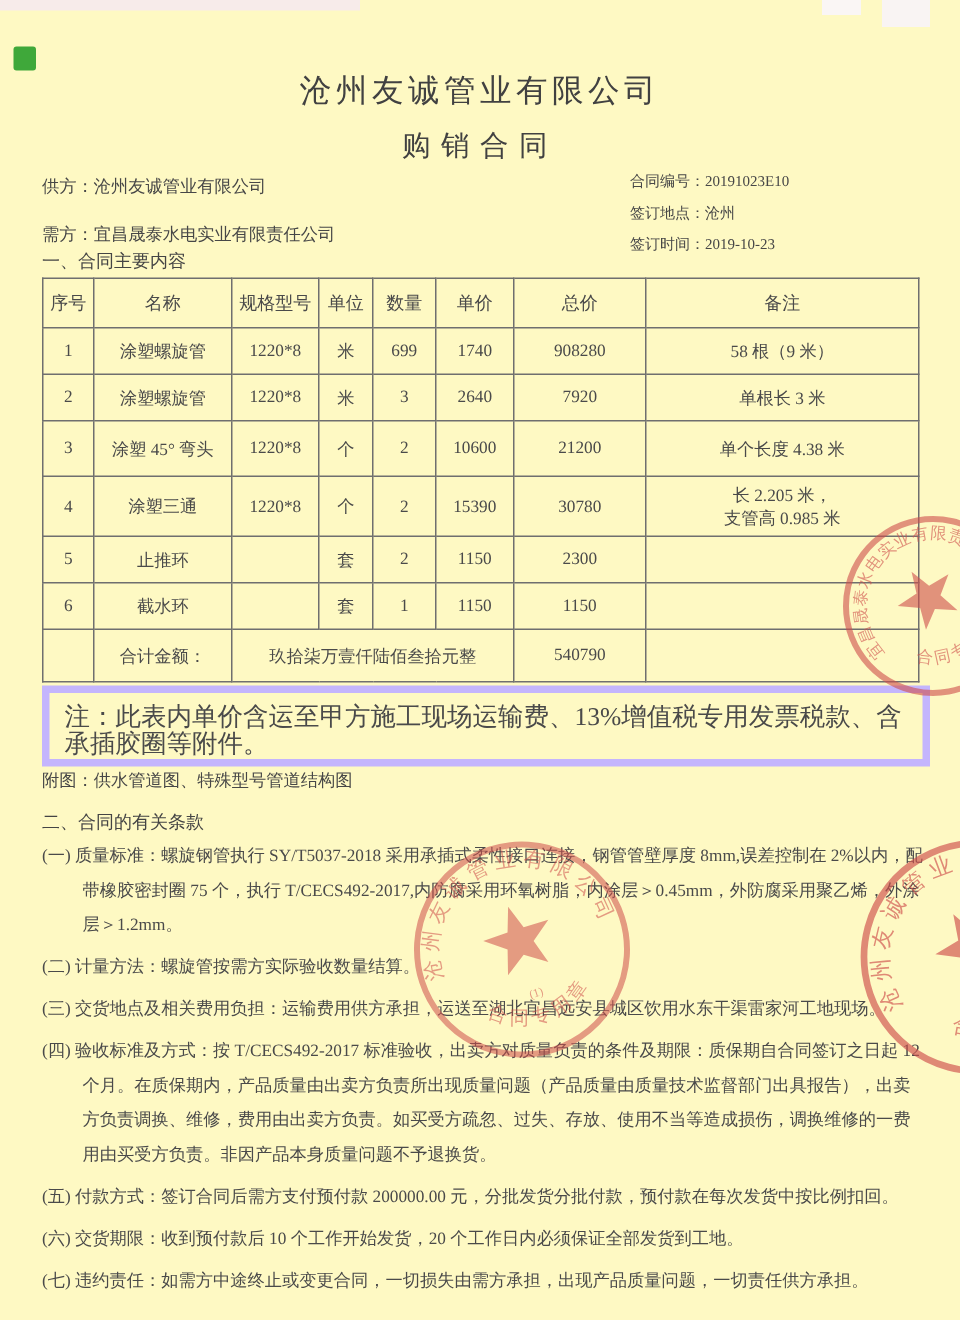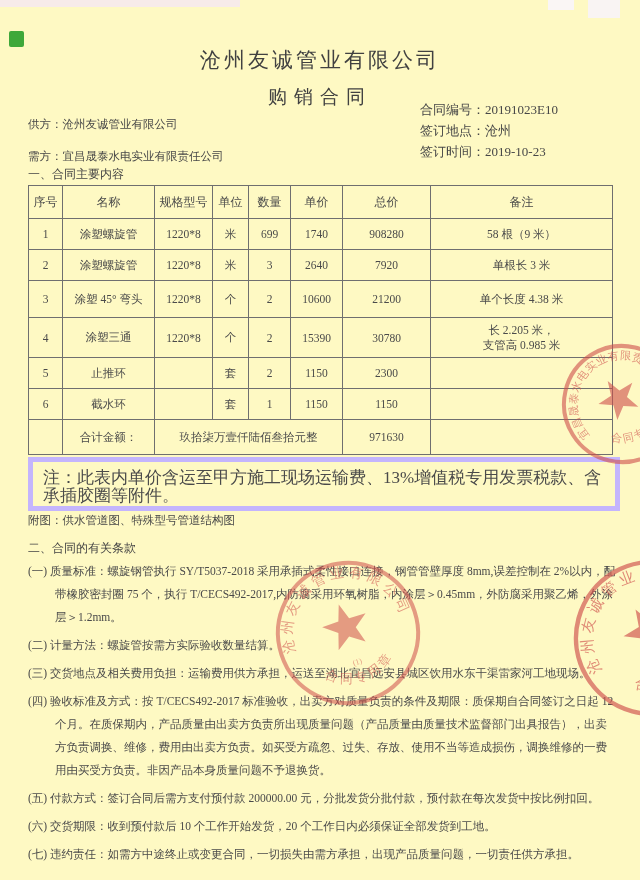--- a/index.html
+++ b/index.html
@@ -13,21 +13,21 @@
   .band{position:absolute;left:0;top:0;width:240px;height:7px;background:#f7ebea;}
   .tr-box1{position:absolute;left:548px;top:0;width:26px;height:10px;background:#faf6f5;}
   .tr-box2{position:absolute;left:588px;top:0;width:32px;height:18px;background:#f9f4f3;}
   .green-sq{position:absolute;left:9px;top:31px;width:15px;height:16px;background:#3fa83a;border-radius:2px;}
 
   .title1{position:absolute;left:0;top:46px;width:640px;text-align:center;
     font-size:21px;letter-spacing:3px;font-weight:500;color:#414141;}
   .title2{position:absolute;left:0;top:84px;width:640px;text-align:center;
     font-size:19px;letter-spacing:7px;font-weight:500;color:#414141;}
 
-  .meta{position:absolute;left:420px;top:99px;font-size:13px;line-height:21px;}
+  .meta{position:absolute;left:420px;top:111px;font-size:10px;line-height:21px;}
   .meta .row span{display:inline;}
   .party{position:absolute;left:28px;font-size:11.5px;}
   .party.supplier{top:117px;}
   .party.buyer{top:149px;}
   .sec-heading{position:absolute;left:28px;font-size:12px;font-weight:500;color:#444;}
   .sec1{top:166px;}
   .sec2{top:540px;}
 
   table.main{
     position:absolute;left:28px;top:185px;width:584px;
@@ -168,21 +168,21 @@
         <td>套</td>
         <td>1</td>
         <td>1150</td>
         <td>1150</td>
         <td></td>
       </tr>
       <tr class="total">
         <td></td>
         <td>合计金额：</td>
         <td colspan="4">玖拾柒万壹仟陆佰叁拾元整</td>
-        <td>971630</td>
+        <td>540790</td>
         <td></td>
       </tr>
     </tbody>
   </table>
 
   <div class="note-box">注：此表内单价含运至甲方施工现场运输费、13%增值税专用发票税款、含承插胶圈等附件。</div>
 
   <div class="attachment">附图：供水管道图、特殊型号管道结构图</div>
 
   <div class="sec-heading sec2">二、合同的有关条款</div>

